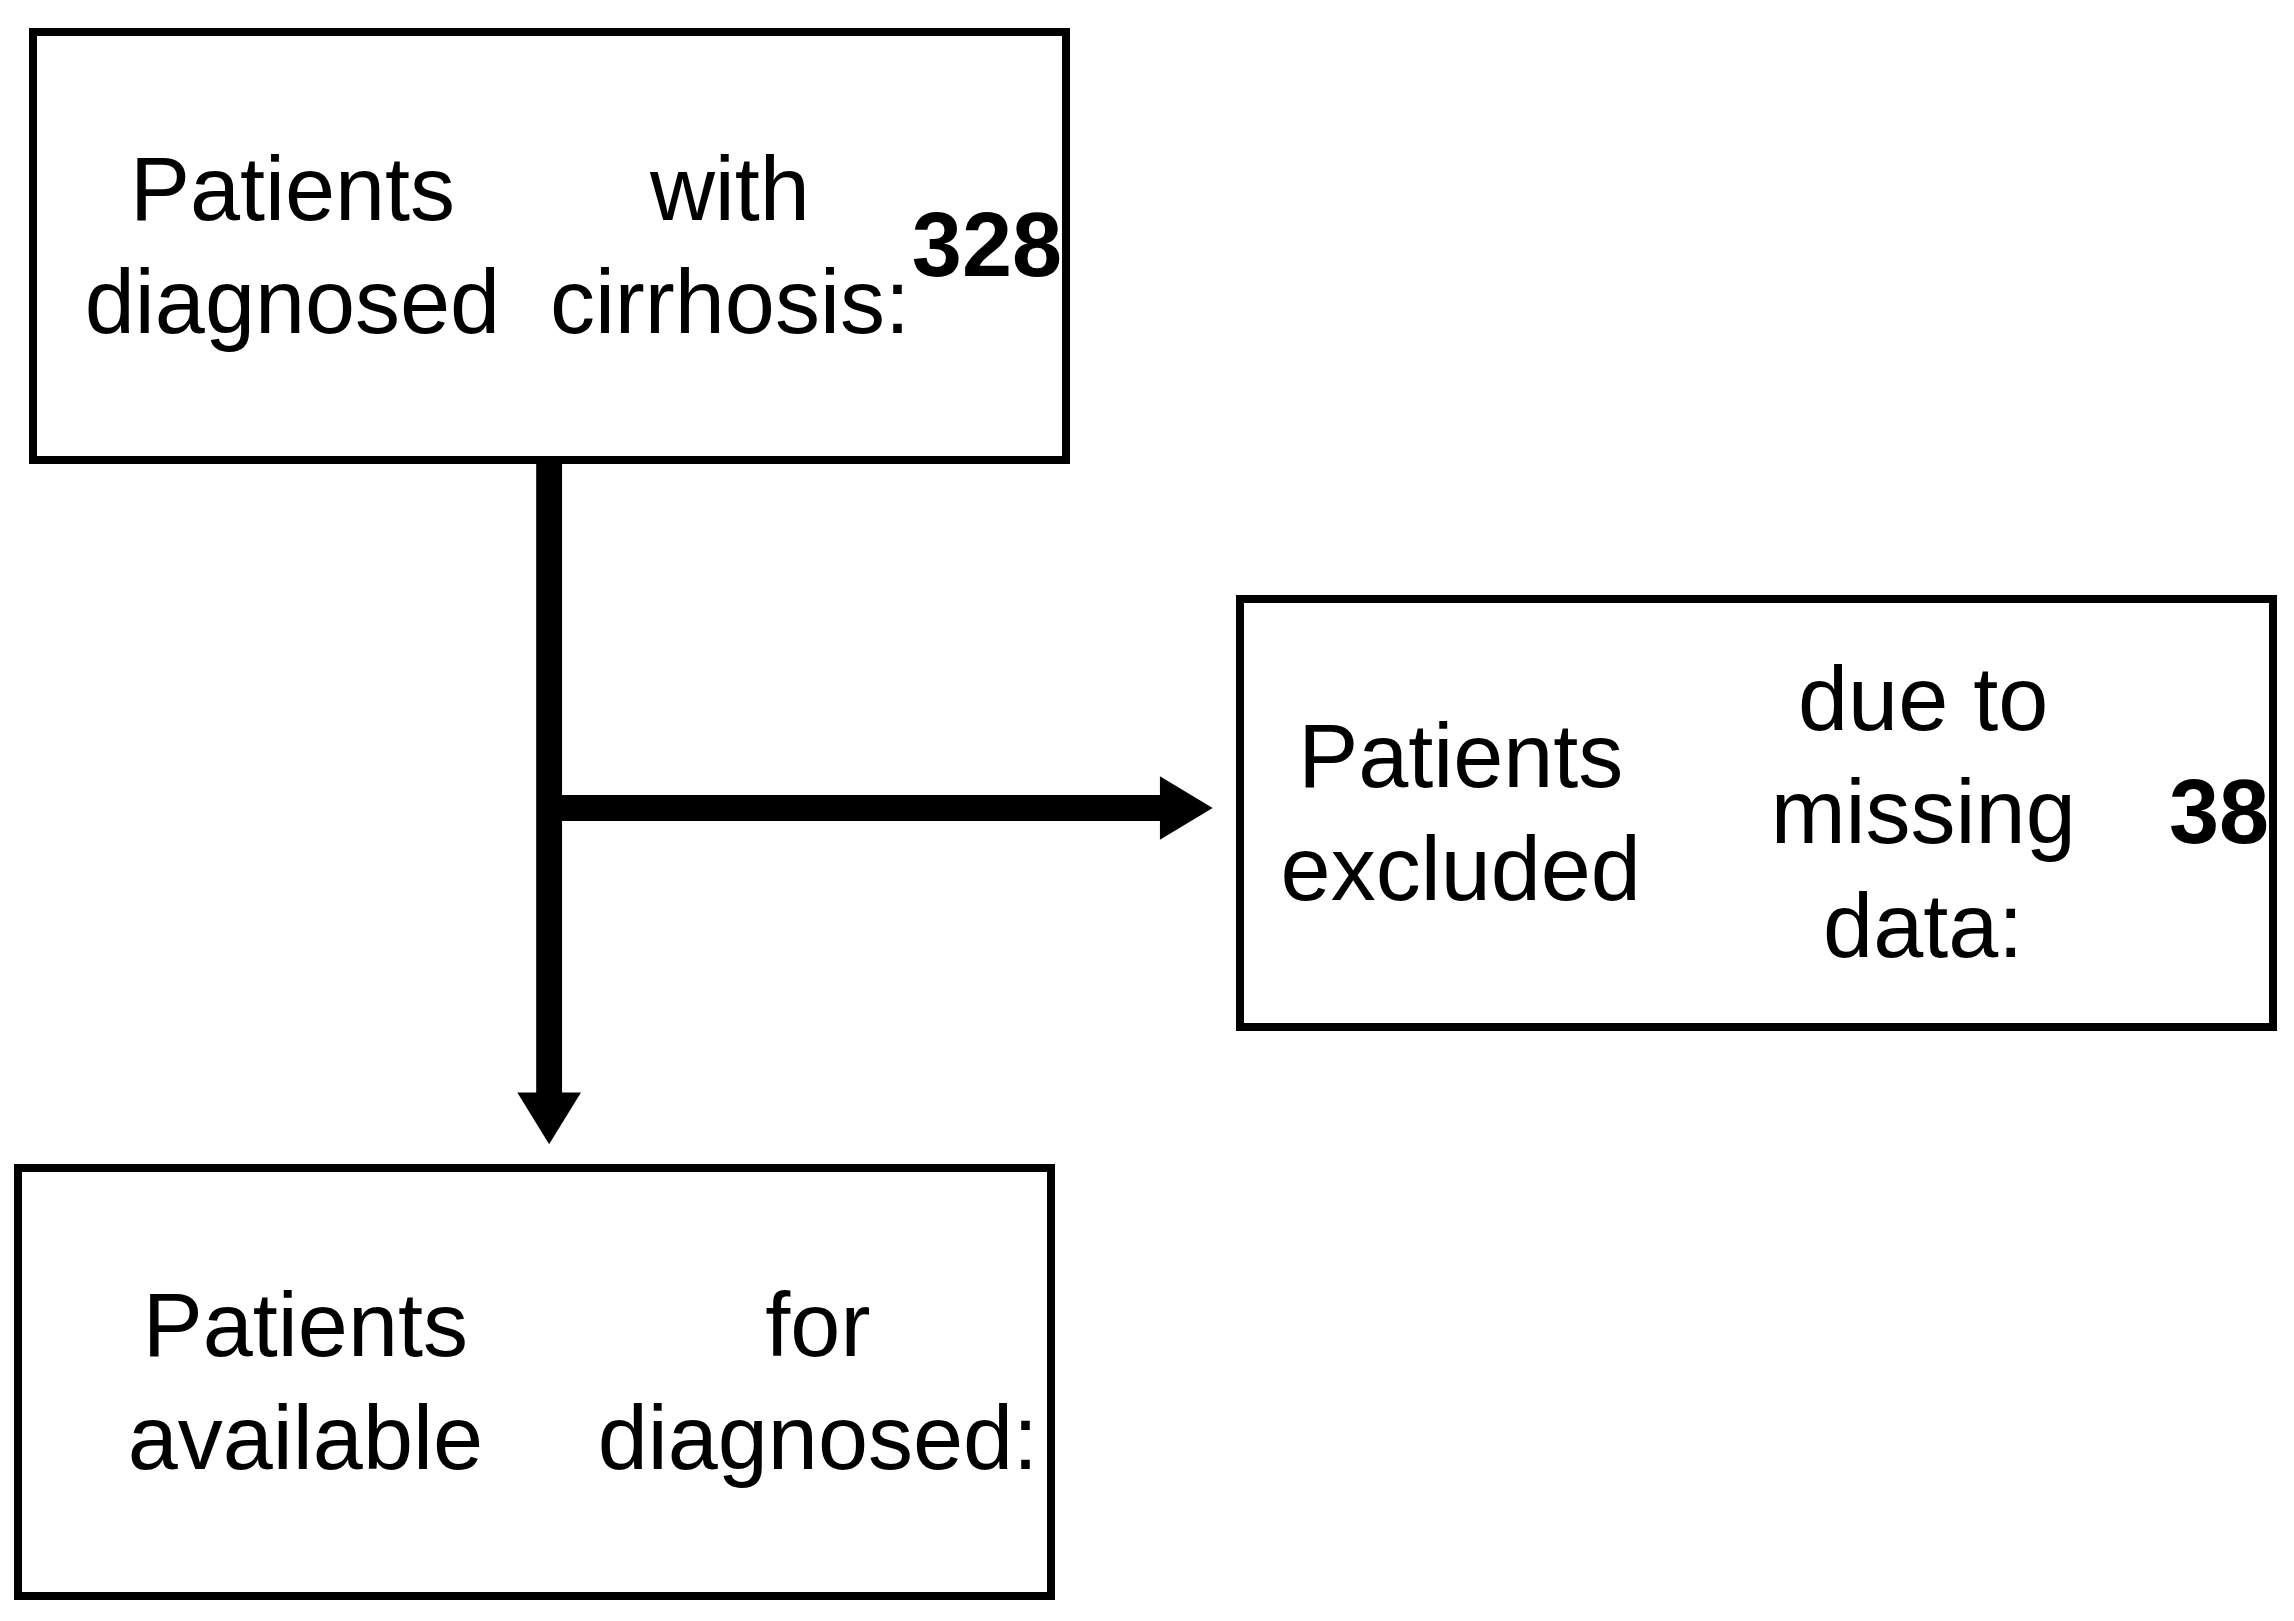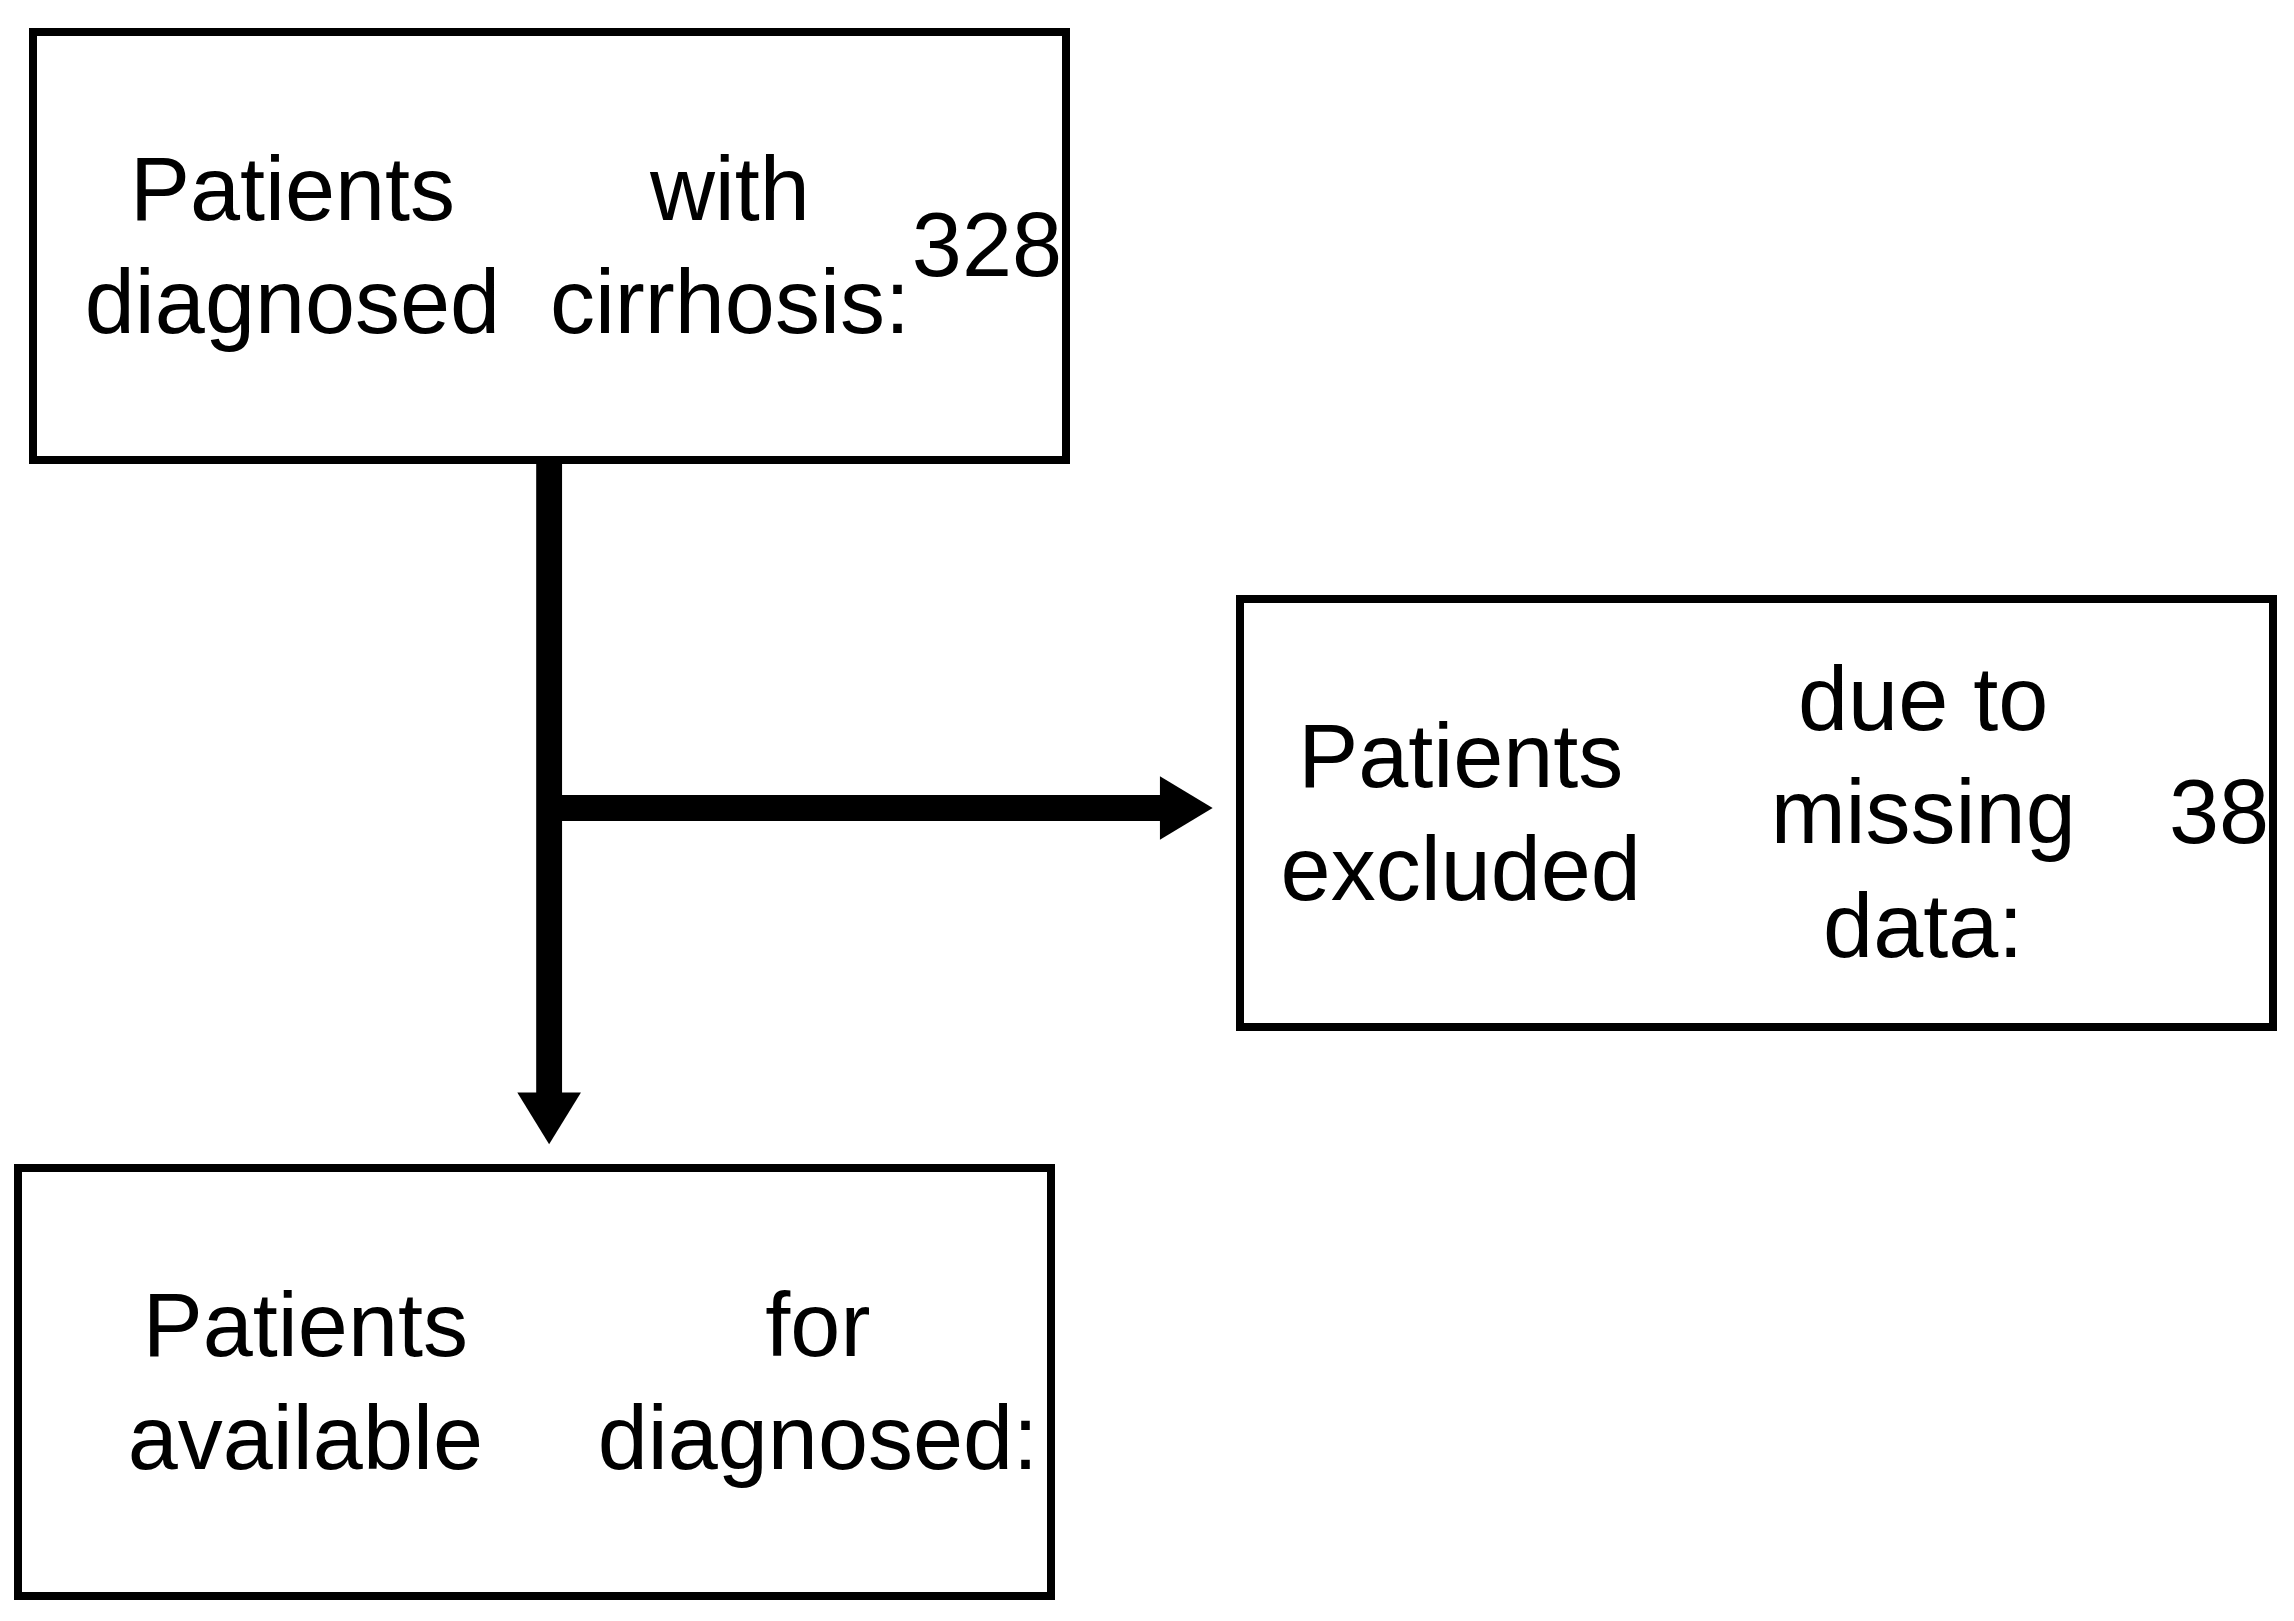--- a/index.html
+++ b/index.html
@@ -35,21 +35,21 @@
     background: var(--bg);
     display: flex;
     flex-direction: row;
     justify-content: center;
     align-items: center;
     text-align: center;
     color: var(--text);
     font-size: 90px;
     line-height: 1.26;
   }
-  .node .value { font-weight: normal; }
+  .node .value { font-weight: bold; }
   #node-diagnosed { left: 29px;   top: 28px;   }
   #node-excluded  { left: 1236px; top: 595px;  }
   #node-available { left: 14px;   top: 1164px; }
 </style>
 </head>
 <body>
 
 <div class="stage">
 
   <svg class="connectors" viewBox="0 0 2306 1630" xmlns="http://www.w3.org/2000/svg" aria-hidden="true">

